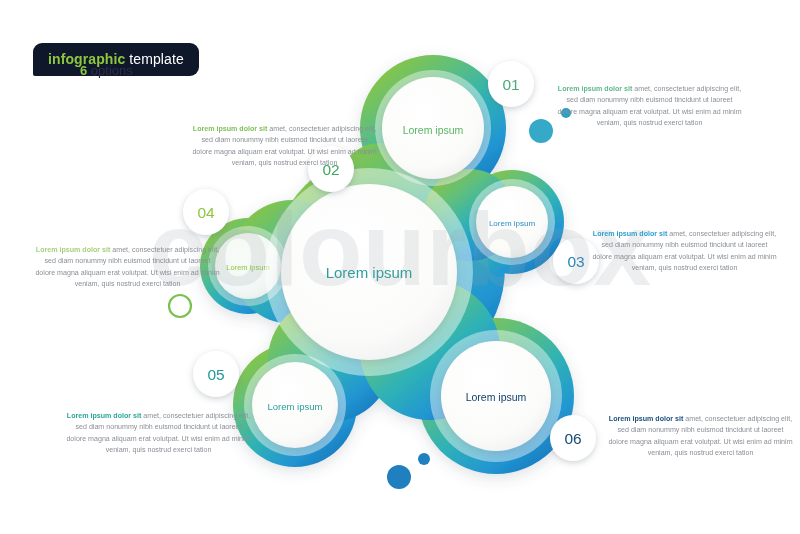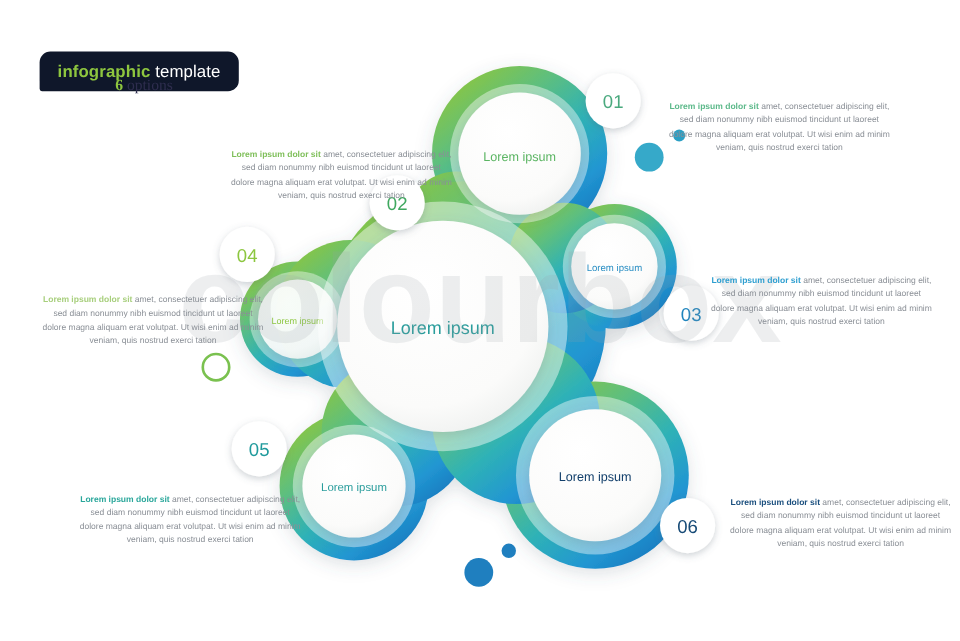--- a/index.html
+++ b/index.html
@@ -19,22 +19,22 @@
     color:#ffffff;
     border-radius:9px 9px 9px 2px;
     padding:8px 15px 9px 15px;
     font-size:14px;font-weight:bold;
     letter-spacing:.1px;
     white-space:nowrap;
   }
   .badge .green{color:#8ec63f;}
   .badge .white{color:#ffffff;font-weight:normal;}
   .optline{
-    position:absolute;left:96px;top:63px;
-    font-size:13px;color:#2e2d4e;white-space:nowrap;font-family:Liberation Serif, serif;
+    position:absolute;left:80px;top:63px;
+    font-size:13px;color:#2e2d4e;white-space:nowrap;
   }
   .optline .num{color:#8ec63f;font-weight:bold;}
   .optline .lbl{color:#2e2d4e;}
 
   
   .tblock{
     position:absolute;
     width:185px;
     font-size:7.1px;
     line-height:1.62;

